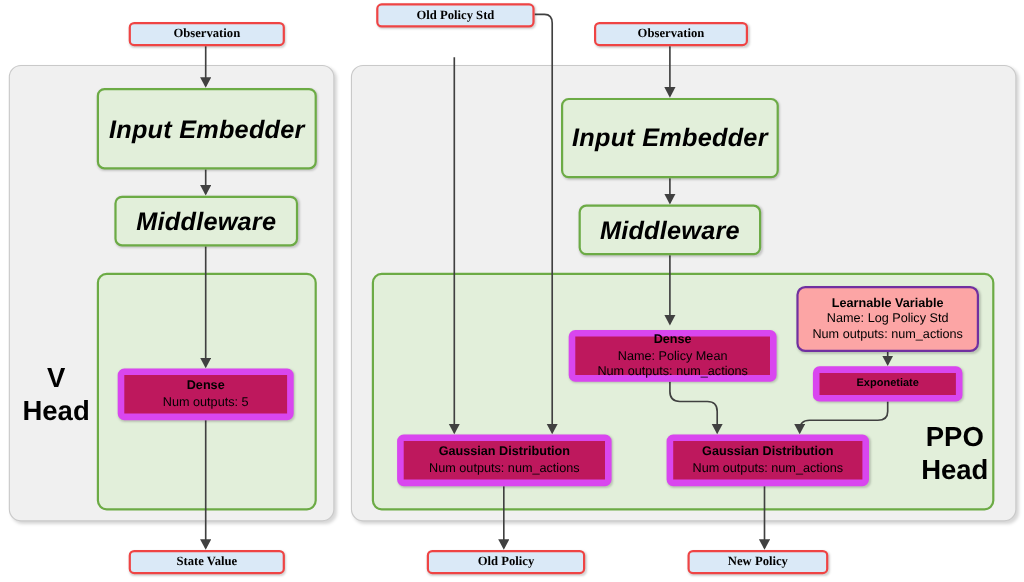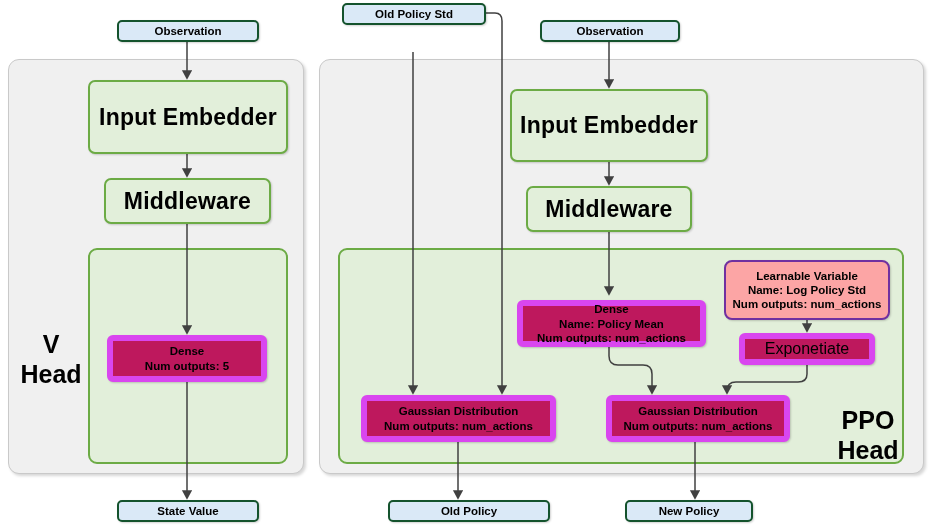--- a/index.html
+++ b/index.html
@@ -65,50 +65,52 @@
   
   .box-purple {
     background: #fca5a5;
     border: 2px solid #7030a0;
     border-radius: 8px;
     box-shadow: 1px 1px 2px rgba(0,0,0,0.18);
   }
   
   .box-blue {
     background: #dae9f7;
-    border: 2px solid #14532d;
+    border: 2px solid #ef4444;
     border-radius: 5px;
     box-shadow: 1px 1px 2px rgba(0,0,0,0.18);
     z-index: 6;
+    font-family: Liberation Serif, serif;
   }
   .t-big {
     font-size: 23px;
     font-weight: bold;
     letter-spacing: 0.2px;
+    font-style: italic;
   }
   .t-head {
     font-size: 25px;
     font-weight: bold;
     line-height: 1.18;
   }
   .t-title {
     font-size: 11.5px;
     font-weight: bold;
   }
   .t-sub {
     font-size: 11.5px;
-    font-weight: bold;
+    font-weight: normal;
   }
   .t-io {
     font-size: 11.5px;
     font-weight: bold;
   }
   .t-mid {
-    font-size: 16px;
-    font-weight: normal;
+    font-size: 10px;
+    font-weight: bold;
   }
   .label-plain {
     position: absolute;
     z-index: 4;
     color: #000;
     text-align: center;
   }
   svg.wires {
     position: absolute;
     left: 0;
@@ -232,26 +234,26 @@
   <div class="node box-orange" style="left:361px; top:395px; width:195px; height:47px;">
     <span class="t-title">Gaussian Distribution</span>
     <span class="t-sub">Num outputs: num_actions</span>
   </div>
 
   <div class="node box-orange" style="left:606px; top:395px; width:184px; height:47px;">
     <span class="t-title">Gaussian Distribution</span>
     <span class="t-sub">Num outputs: num_actions</span>
   </div>
 
-  <div class="label-plain t-head" style="left:818px; top:406px; width:100px;">
+  <div class="label-plain t-head" style="left:818px; top:383px; width:100px;">
     <div>PPO</div>
     <div>Head</div>
   </div>
 
-  <div class="node box-blue" style="left:388px; top:500px; width:162px; height:22px;justify-content:center;">
+  <div class="node box-blue" style="left:388px; top:500px; width:144px; height:22px;justify-content:center;">
     <span class="t-io">Old Policy</span>
   </div>
 
   <div class="node box-blue" style="left:625px; top:500px; width:128px; height:22px;">
     <span class="t-io">New Policy</span>
   </div>
 
 </div>
 
 </body></html>

